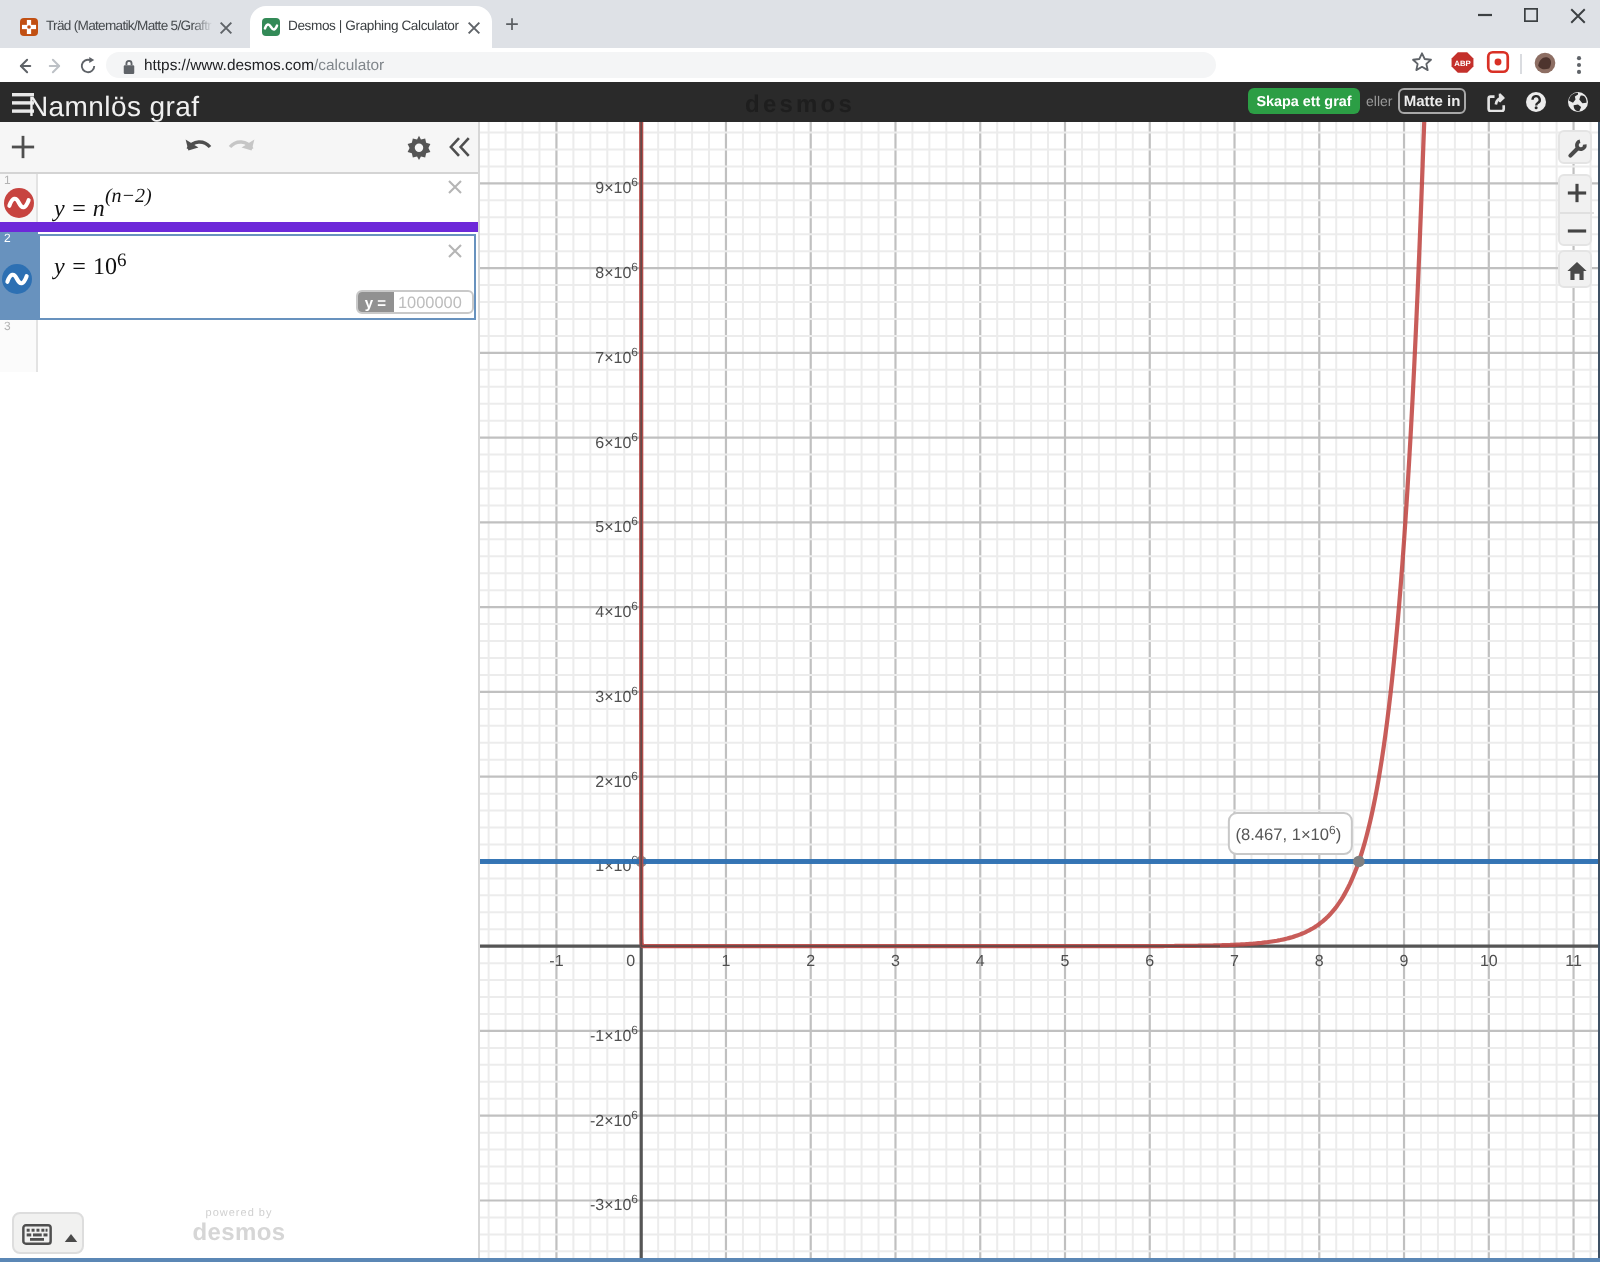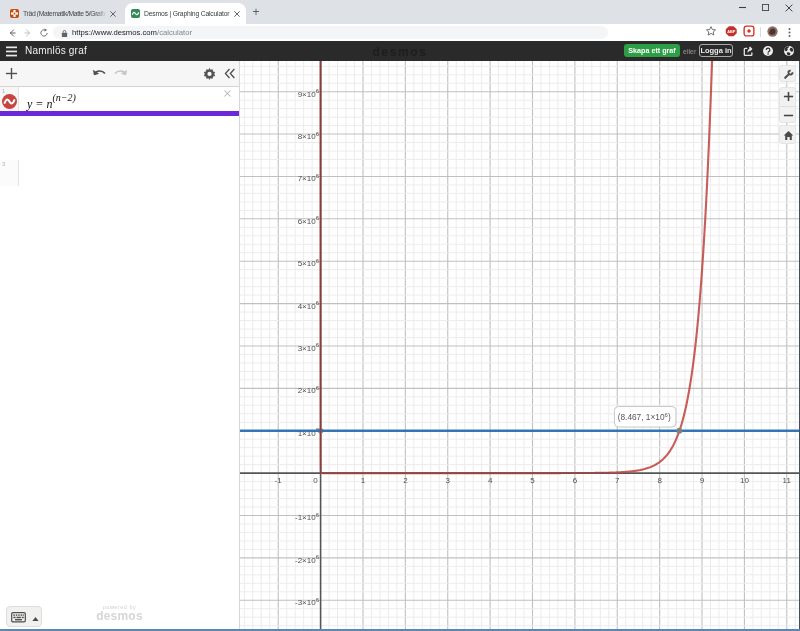--- a/index.html
+++ b/index.html
@@ -23,21 +23,21 @@
 
 #toolbar { position:absolute; left:0; top:24px; width:800px; height:28px; background:#fff; }
 .navic { position:absolute; top:3.5px; width:10px; height:10px; color:#5f6368; }
 #omni { position:absolute; left:53px; top:2px; width:555px; height:13px; background:#f4f5f6; border-radius:7px; }
 #url { position:absolute; left:72px; top:3.5px; font-size:7.7px; color:#202124; white-space:nowrap; }
 #url .gray { color:#80868b; }
 #toolbar .right { position:absolute; top:1px; }
 
 
 #dheader { position:absolute; left:0; top:41px; width:800px; height:20px; background:#2a2a2a; z-index:5; }
-#dheader .title { position:absolute; left:25px; top:4px; font-size:10px; color:#f0f0f0; letter-spacing:.2px; }
+#dheader .title { position:absolute; left:14px; top:4px; font-size:14px; color:#f0f0f0; letter-spacing:.2px; }
 #wordmark { position:absolute; left:0; right:0; top:3.5px; text-align:center; font-size:12px; font-weight:bold; color:#1e1e1e; letter-spacing:1.6px; }
 #btn-green { position:absolute; left:624px; top:3px; width:56px; height:13px; background:#2c9e45; border-radius:3px; color:#fff; font-size:7.2px; font-weight:bold; text-align:center; line-height:13px; white-space:nowrap; }
 #eller { position:absolute; left:683px; top:6.5px; font-size:7px; color:#9a9a9a; }
 #btn-login { position:absolute; left:699px; top:3px; width:34px; height:13px; border:1px solid #a8a8a8; border-radius:3px; color:#ececec; font-size:7.5px; font-weight:bold; text-align:center; line-height:11px; }
 
 
 #panel { position:absolute; left:0; top:61px; width:240px; height:570px; background:#fff; border-right:1px solid #d7d7d7; }
 #ptoolbar { position:absolute; left:0; top:0; width:239px; height:26px; background:#f6f6f6; border-bottom:1px solid #d4d4d4; color:#666; }
 .row { position:absolute; left:0; width:239px; }
 .gutter { position:absolute; left:0; top:0; width:19px; height:100%; background:#f7f7f7; border-right:1px solid #e3e3e3; }
@@ -157,21 +157,21 @@
 <div id="dheader">
   <svg style="position:absolute;left:6px;top:4.5px;" width="11" height="11" viewBox="0 0 11 11">
         <rect y="0.5" width="11" height="1.7" fill="#e8e8e8"></rect>
         <rect y="4.6" width="11" height="1.7" fill="#e8e8e8"></rect>
         <rect y="8.7" width="11" height="1.7" fill="#e8e8e8"></rect>
       </svg>
   <div class="title">Namnlös graf</div>
   <div id="wordmark">desmos</div>
   <div id="btn-green">Skapa ett graf</div>
   <div id="eller">eller</div>
-  <div id="btn-login">Logga in</div>
+  <div id="btn-login">Matte in</div>
   <svg style="position:absolute;left:742.5px;top:4.5px;" width="10.5" height="10.5" viewBox="0 0 16 16">
         <path d="M13.5 10 V13 a1.5 1.5 0 0 1 -1.5 1.5 H3.5 A1.5 1.5 0 0 1 2 13 V5 a1.5 1.5 0 0 1 1.5 -1.5 H6.5" fill="none" stroke="#e4e4e4" stroke-width="2"></path>
         <path d="M7.5 9.5 C8 6 10 4.5 13 4.5 M13 4.5 L10.2 1.6 M13 4.5 L10.2 7.4" fill="none" stroke="#e4e4e4" stroke-width="2" stroke-linejoin="round"></path>
         <path d="M9.8 1 L14.6 4.5 L9.8 8 Z" fill="#e4e4e4"></path>
       </svg>
   <svg style="position:absolute;left:763px;top:4.5px;" width="10" height="10" viewBox="0 0 16 16">
         <circle cx="8" cy="8" r="8" fill="#ececec"></circle>
         <path d="M5.2 6.2 a2.9 2.9 0 1 1 4.2 2.6 c-0.9 0.5 -1.2 0.9 -1.2 1.9" fill="none" stroke="#282828" stroke-width="1.9"></path>
         <circle cx="8.1" cy="12.6" r="1.2" fill="#282828"></circle>
       </svg>
@@ -209,20 +209,37 @@
     <div class="gutter"></div>
     <div class="idx">1</div>
     <svg style="position:absolute;left:1.5px;top:6.5px;" width="15" height="15" viewBox="0 0 14 14">
           <circle cx="7" cy="7" r="7" fill="#c74440"></circle>
           <path d="M2.5 8.3 C4 4.2 5.6 4.2 7 7 C8.4 9.8 10 9.8 11.5 5.7" fill="none" stroke="#fff" stroke-width="1.9" stroke-linecap="round"></path>
         </svg>
     <div class="eq" style="left:27px; top:10px;">y = n<sup style="font-size:10px; top:-7px;">(n−2)</sup></div>
     <svg class="exprx" style="top:2px;" viewBox="0 0 12 12">
           <path d="M2 2 L10 10 M10 2 L2 10" stroke="#b5b5b5" stroke-width="1.4"></path>
         </svg>
+  </div>
+  <div class="row" id="row2" style="top:55px; height:44px;">
+    <div class="gutter" style="background:#6892be; border-right:none;"></div>
+    <div style="position:absolute; left:19px; top:0.5px; right:1px; height:43px; border:1.5px solid #6892be; background:#fff;"></div>
+    <div class="idx" style="color:#fff;">2</div>
+    <svg style="position:absolute;left:1px;top:15.5px;" width="15" height="15" viewBox="0 0 14 14">
+          <circle cx="7" cy="7" r="7" fill="#2d70b3"></circle>
+          <path d="M2.5 8.3 C4 4.2 5.6 4.2 7 7 C8.4 9.8 10 9.8 11.5 5.7" fill="none" stroke="#fff" stroke-width="1.9" stroke-linecap="round"></path>
+        </svg>
+    <div class="eq" style="left:27px; top:10px;">y = <span class="up">10<sup>6</sup></span></div>
+    <svg class="exprx" style="top:4.5px;" viewBox="0 0 12 12">
+          <path d="M2 2 L10 10 M10 2 L2 10" stroke="#b5b5b5" stroke-width="1.4"></path>
+        </svg>
+    <div style="position:absolute; left:178px; top:29px; width:59px; height:12px; border:1px solid #c9c9c9; border-radius:3px; background:#fff; overflow:hidden; white-space:nowrap;">
+      <div style="position:absolute; left:0; top:0; width:17.5px; height:12px; background:#919191; color:#fff; font-size:7.5px; font-weight:bold; text-align:center; line-height:12px;">y =</div>
+      <div style="position:absolute; left:20px; top:0; font-size:8.2px; color:#bdbdbd; line-height:12.5px;">1000000</div>
+    </div>
   </div>
   <div class="row" id="row3" style="top:99px; height:26px;">
     <div class="gutter" style="background:#fbfbfb;"></div>
     <div class="idx">3</div>
   </div>
   <div id="kbd">
     <svg style="position:absolute;left:3.5px;top:5px;" width="15" height="10.5" viewBox="0 0 17 12">
           <rect x="0.7" y="0.7" width="15.6" height="10.6" rx="1.5" fill="none" stroke="#4f4f4f" stroke-width="1.4"></rect>
           <g fill="#4f4f4f">
             <rect x="2.6" y="2.7" width="1.7" height="1.7"></rect>

